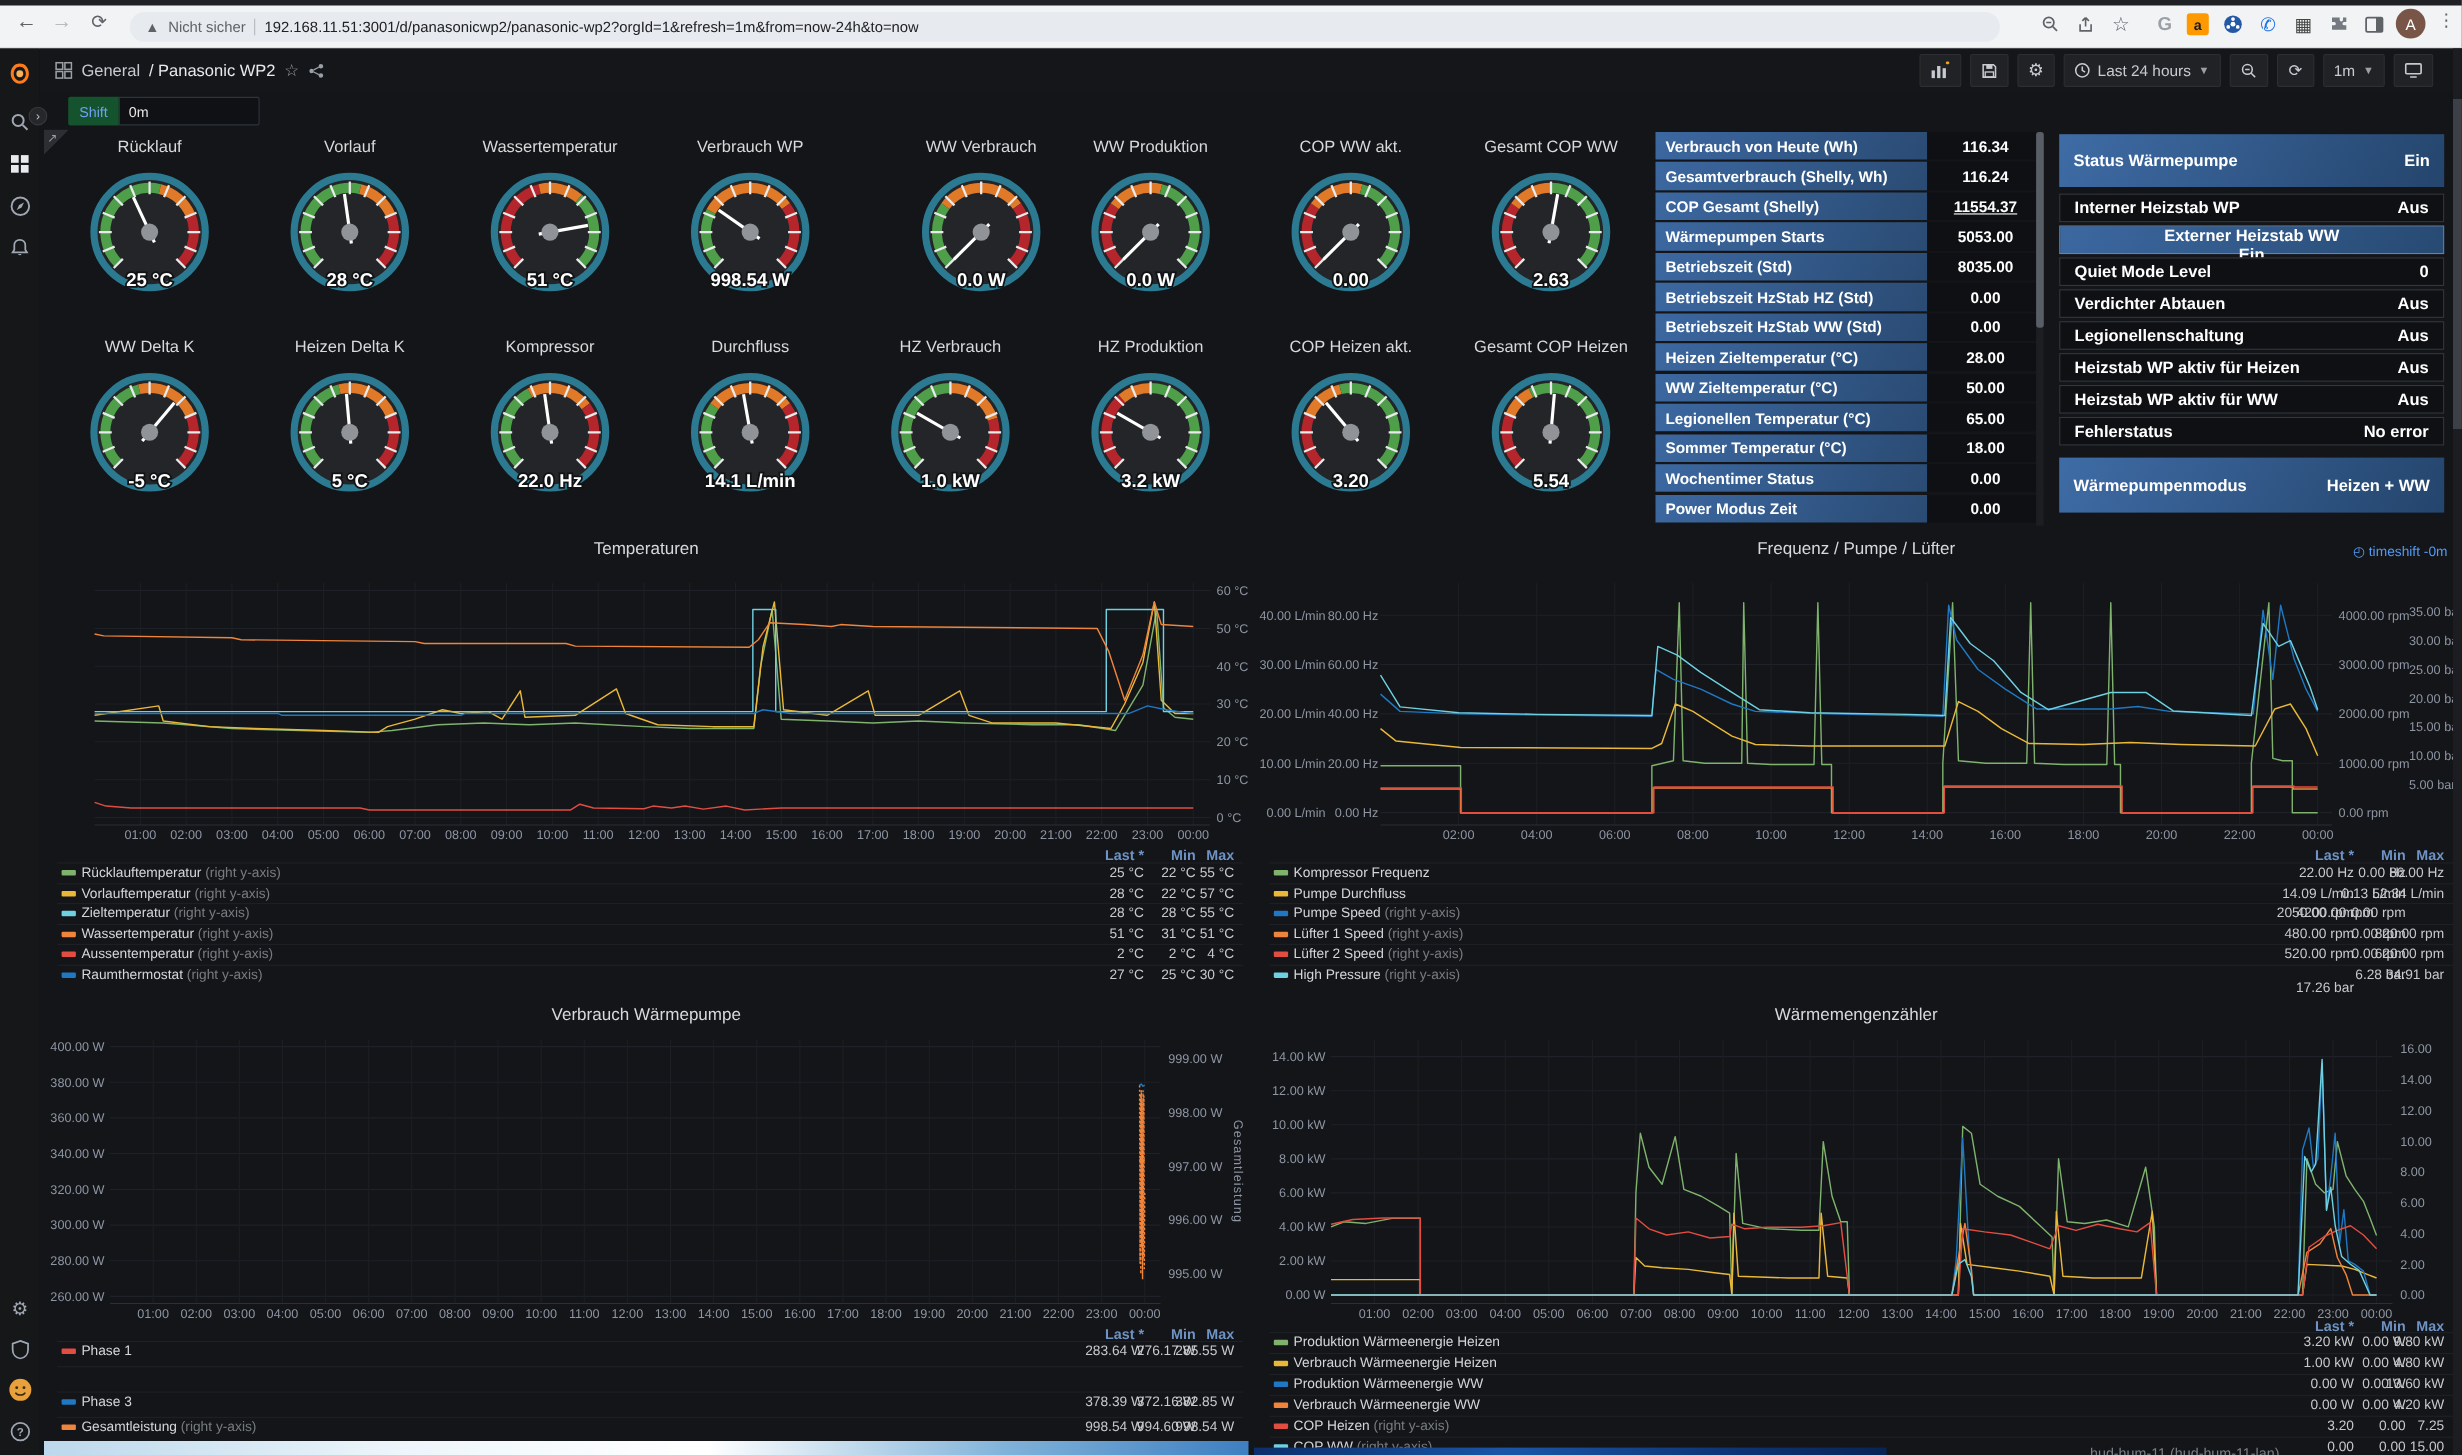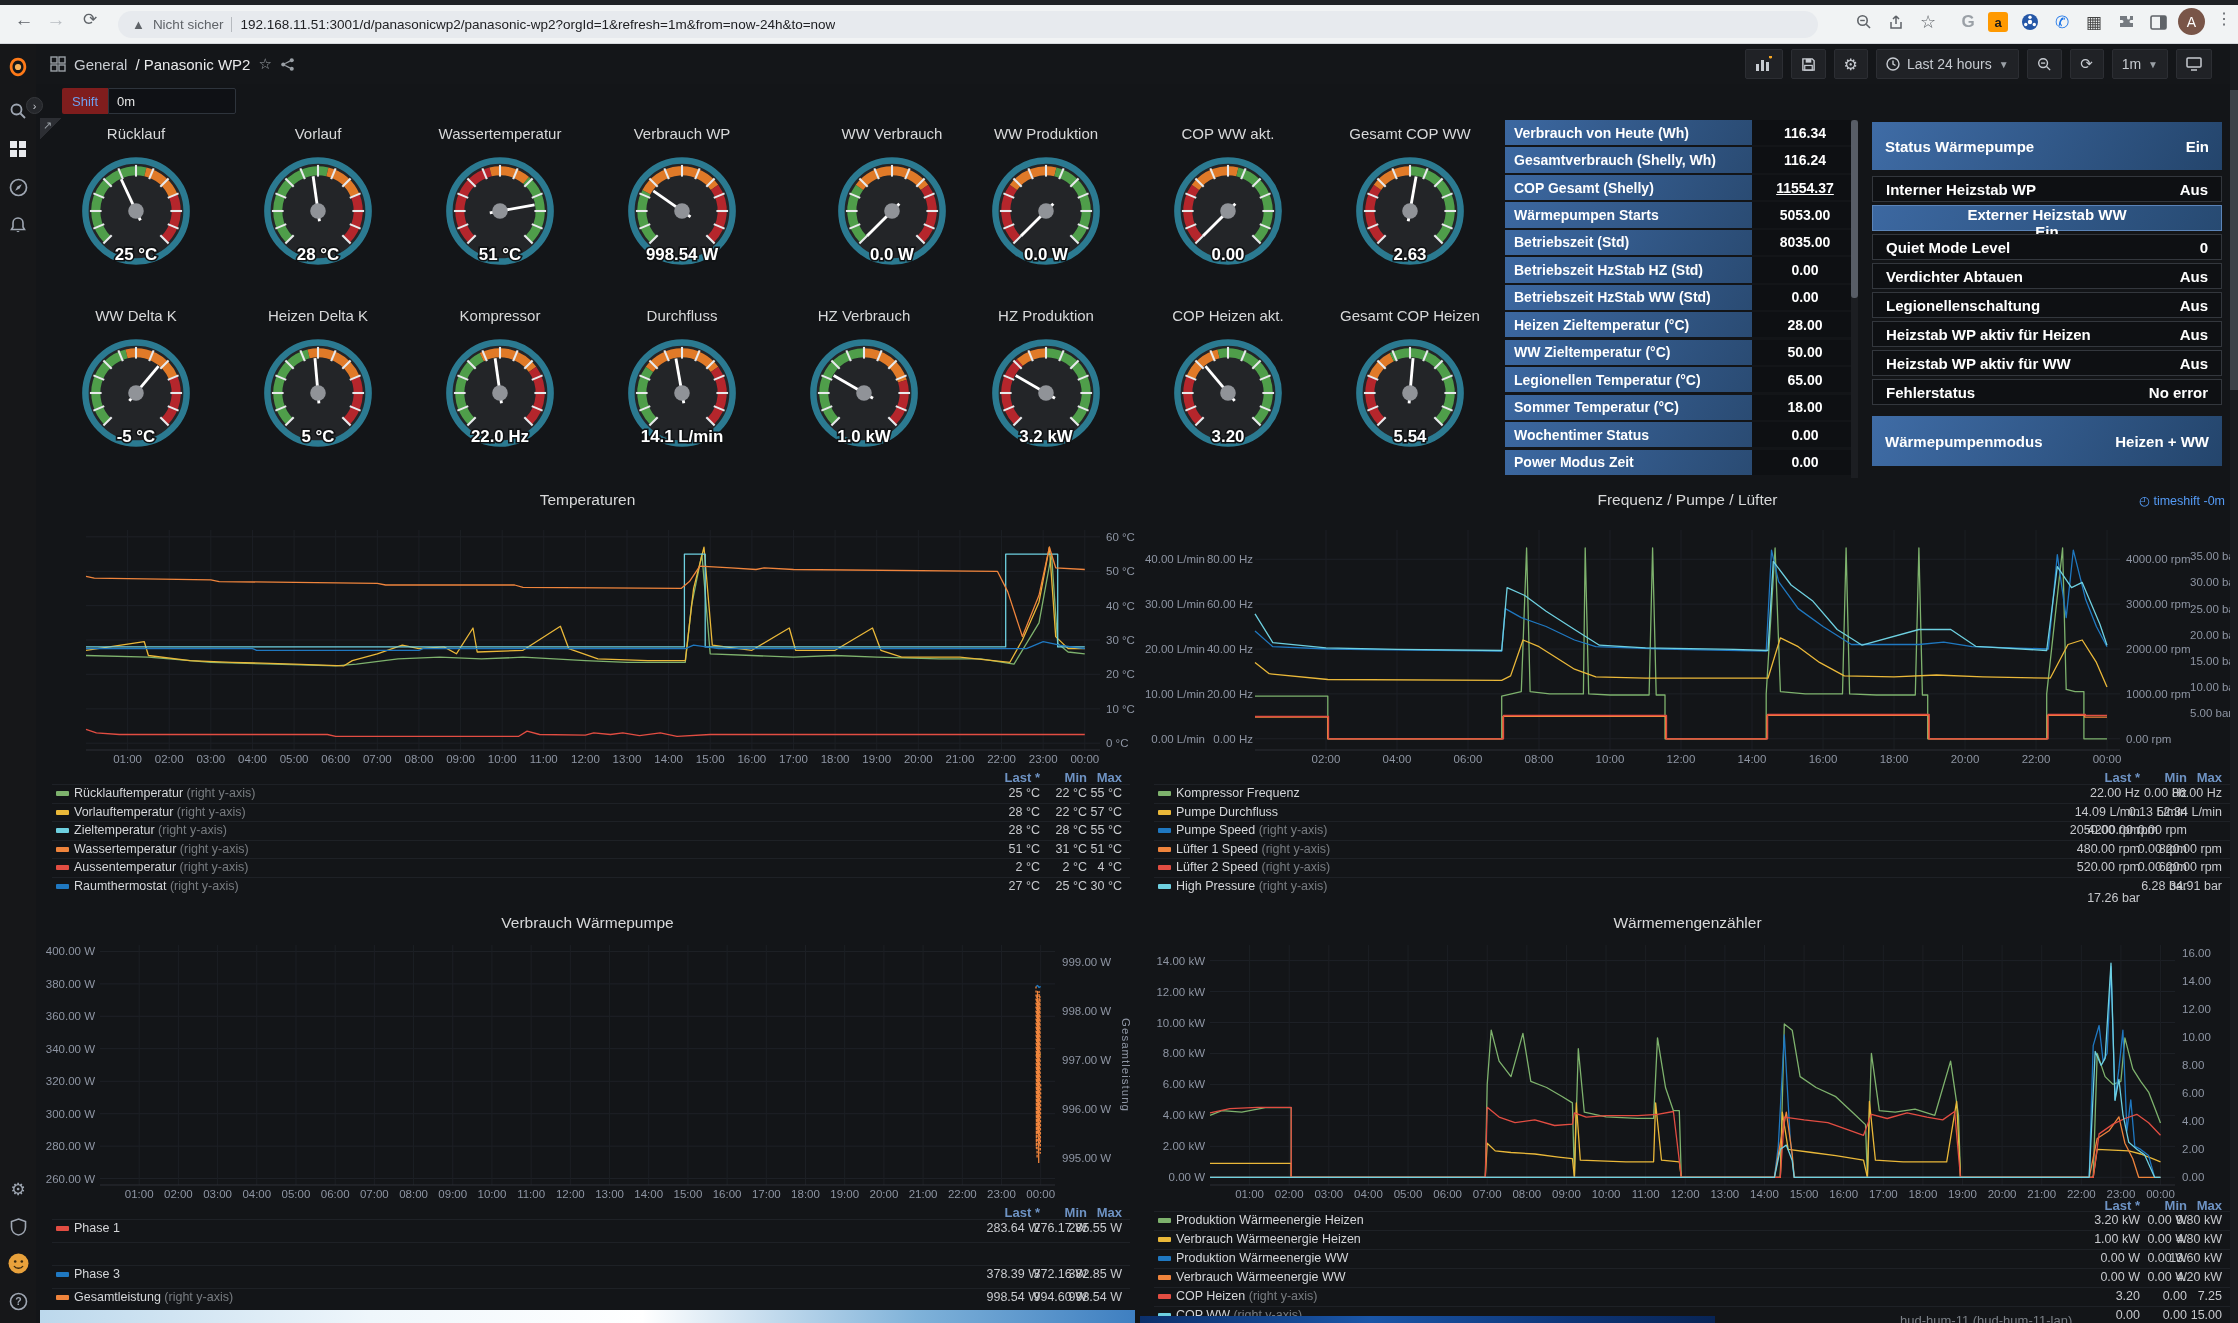--- a/index.html
+++ b/index.html
@@ -40,21 +40,21 @@
   #breadcrumb .sec { color:#c7cbd1; font-size:15px; }
   #breadcrumb .pg { color:#e9eaeb; font-size:15px; }
   #breadcrumb .mini { color:#9aa0a6; font-size:15px; cursor:pointer; }
   #nav-right { margin-left:auto; display:flex; align-items:center; gap:8px; margin-right:26px; }
   .tb-btn { background:#202226; border:1px solid #2c2e33; border-radius:2px; height:30px; min-width:34px;
     display:flex; align-items:center; justify-content:center; color:#c7cbd1; font-size:14px; gap:7px;
     padding:0 9px; cursor:pointer; white-space:nowrap; }
   .tb-btn .caret { font-size:10px; color:#9aa0a6; }
 
   #kiosk-row { position:absolute; left:36px; top:84px; width:2202px; height:34px; }
-  #shift-chip { position:absolute; left:26px; top:4px; height:26px; background:#7f1d1d; color:#6ea0ef;
+  #shift-chip { position:absolute; left:26px; top:4px; height:26px; background:#14532d; color:#6ea0ef;
     font-size:13px; display:flex; align-items:center; padding:0 10px; border-radius:2px 0 0 2px; }
   #shift-input { position:absolute; left:72px; top:4px; width:128px; height:26px; background:#0f1115;
     border:1px solid #2e343c; color:#e6e6e6; font-size:13px; padding:0 8px; border-radius:0 2px 2px 0; }
 
   
   .gauge-cell { position:absolute; width:182px; height:182px; text-align:center; }
   .gauge-title { color:#d8d9da; font-size:15px; font-weight:500; padding-top:5px; cursor:pointer; }
   .gauge-cell svg { margin-top:8px; }
   #panel-corner { position:absolute; left:40px; top:118px; width:22px; height:22px; color:#9aa0a6;
     font-size:11px; background:linear-gradient(135deg,#2c2e33 50%,transparent 50%); padding:1px 0 0 3px; }

